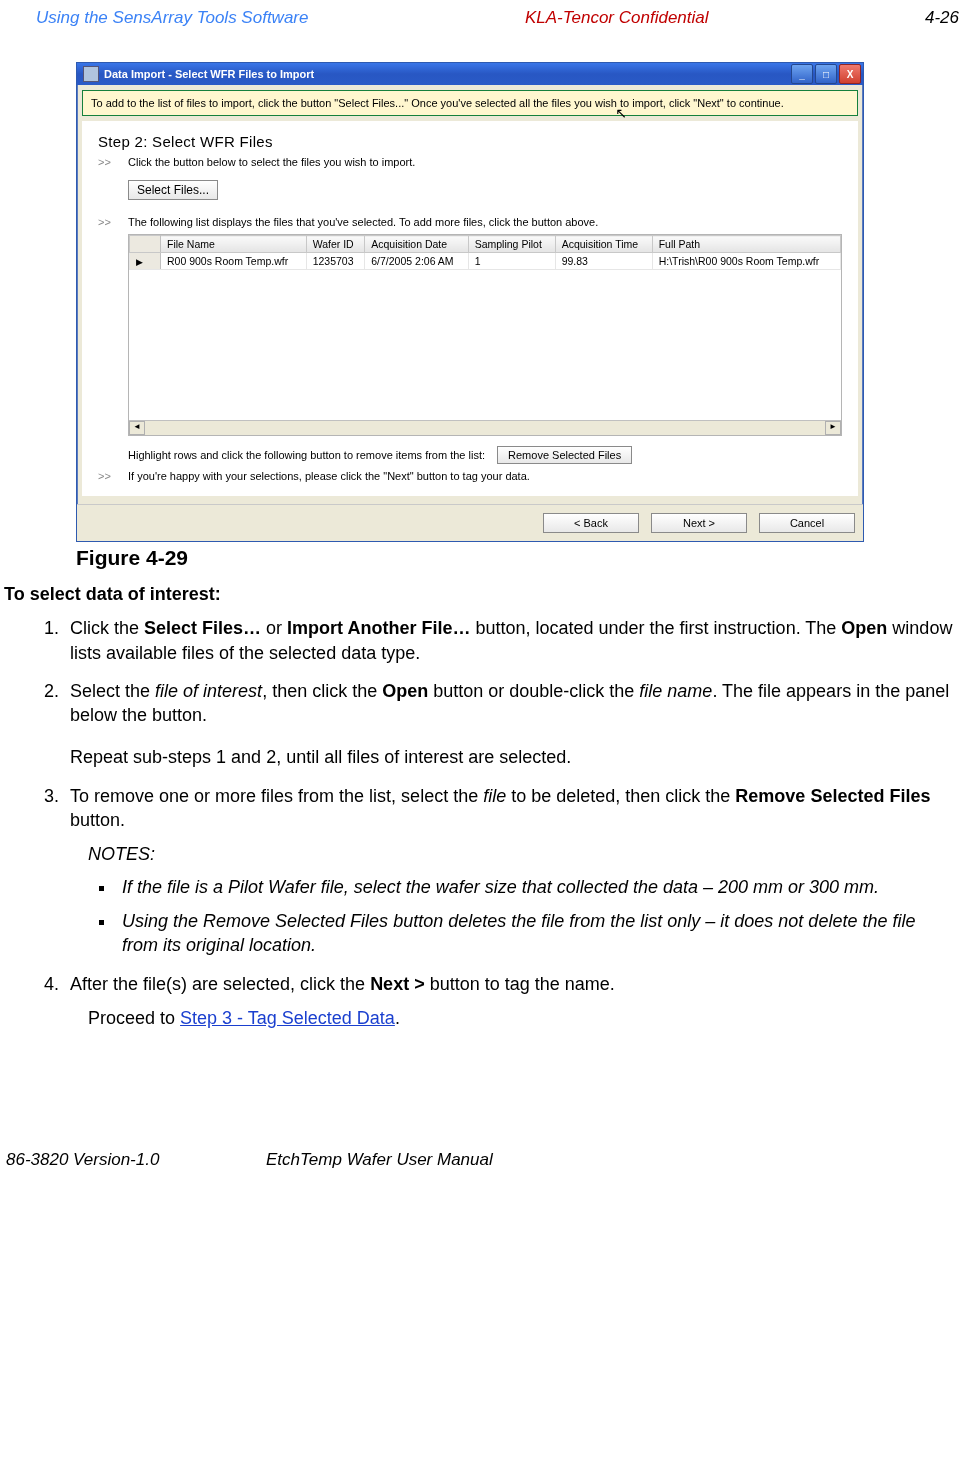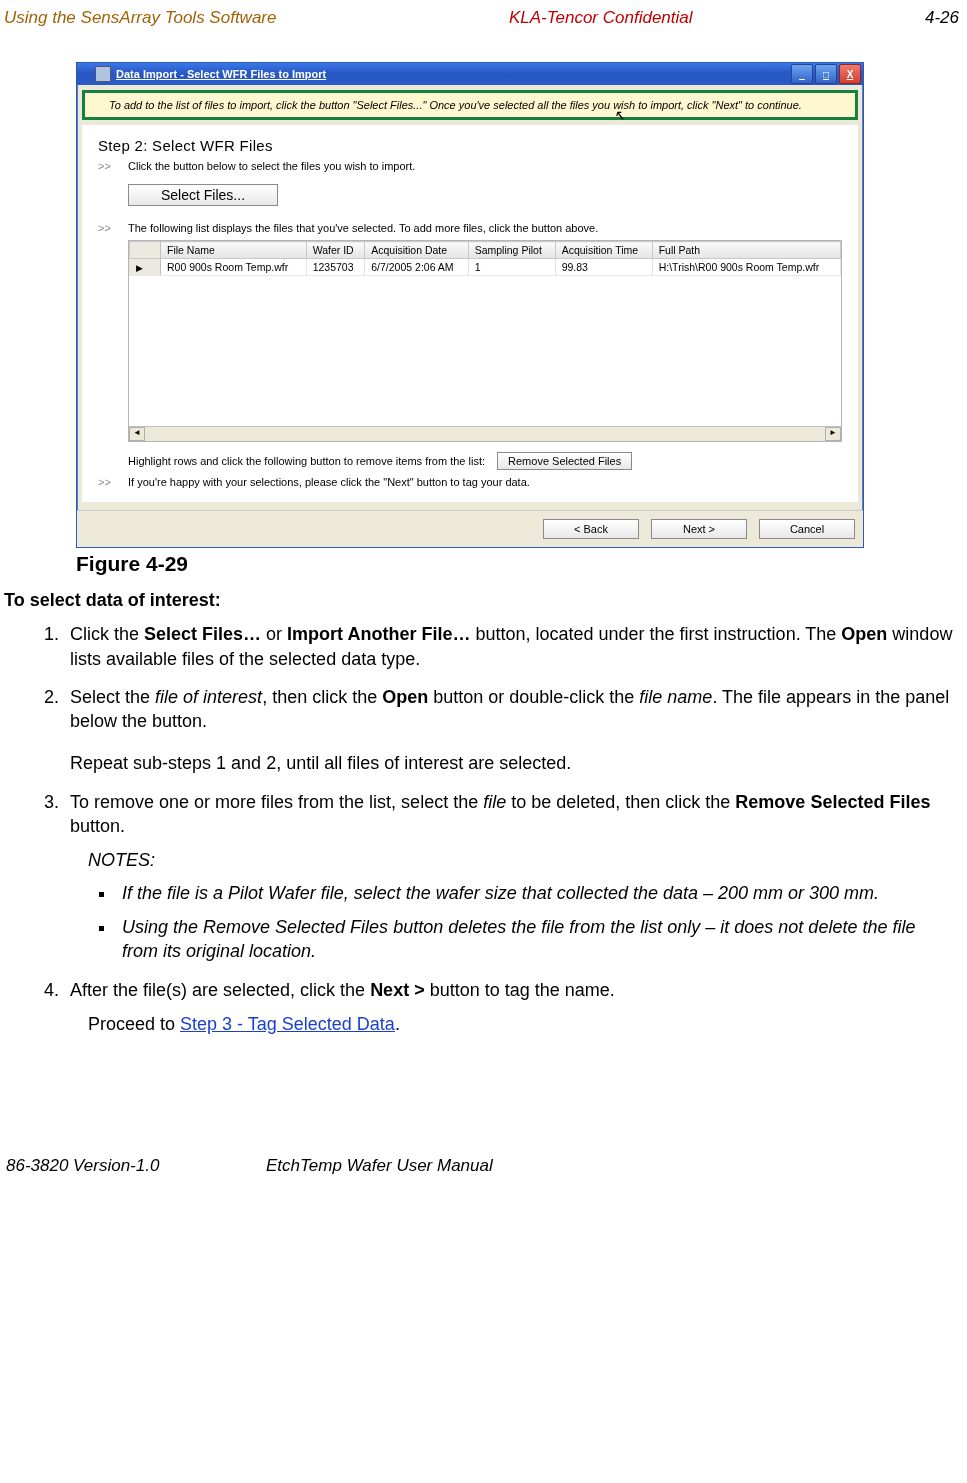--- a/index.html
+++ b/index.html
@@ -11,75 +11,73 @@
     color: #000;
     width: 967px;
   }
   .page-header {
     display: flex;
     justify-content: space-between;
     font-style: italic;
     font-size: 17px;
     padding: 8px 8px 4px 4px;
   }
-  .page-header .hdr-left { color: #a16207; }
+  .page-header .hdr-left { color: #3b82f6; margin-left: 32px; }
   .page-header .hdr-mid { color: #c00000; }
   .page-header .hdr-right { color: #000; }
   .screenshot-wrap { margin: 30px 0 0 76px; }
   .window {
     width: 786px;
     border: 1px solid #2e5ab0;
     background: #ece9d8;
     font-family: Tahoma, Arial, sans-serif;
     font-size: 11px;
     box-shadow: 0 0 0 1px #5a7bbf inset;
   }
   .titlebar {
     background: linear-gradient(to bottom, #3a76e8 0%, #2857c3 50%, #2a5ac7 100%);
     color: #fff;
     display: flex;
     align-items: center;
     height: 22px;
-    padding: 0 2px 0 18px;
+    padding: 0 2px 0 6px;
     font-weight: bold;
-    text-decoration: underline;
   }
   .titlebar .app-icon {
     width: 14px; height: 14px; background:#b0c4de; border:1px solid #557; margin-right:5px;
   }
   .titlebar .spacer { flex:1; }
   .titlebar .winbtn {
     width: 20px; height: 18px; background: linear-gradient(to bottom,#6ea4f0,#3163c9);
     border:1px solid #24478f; margin-left:2px; display:flex; align-items:center; justify-content:center;
     color:#fff; font-size:10px; font-weight:bold; border-radius:2px;
   }
   .titlebar .winclose { background: linear-gradient(to bottom,#f07a6e,#d04030); border-color:#8f2424;}
   .infobar {
     background: #fff7cf;
-    border: 3px solid #15803d;
+    border: 1px solid #15803d;
     margin: 5px;
-    padding: 6px 24px;
+    padding: 6px 8px;
     color: #000;
     position: relative;
     font-size: 11px;
-    font-style: italic;
   }
   .cursor-icon { position:absolute; right:230px; top:14px; font-size:14px; color:#000;}
   .content {
     background: #fff;
     margin: 0 5px;
     padding: 12px 16px 8px 16px;
   }
   .step-title { font-family: Arial; font-size:15px; letter-spacing:0.3px; margin-bottom:0;}
   .instr-row { display:flex; margin: 6px 0; }
   .chevron { color:#888; width:30px; flex-shrink:0; }
   .select-btn {
     margin: 6px 0 10px 30px;
     border:1px solid #8a8a8a; background:linear-gradient(#fff,#e8e8e8);
-    padding: 2px 32px; font-size:14px;
+    padding: 2px 8px; font-size:12px;
   }
   .grid {
     margin: 4px 0 0 30px;
     border: 1px solid #b5b5b5;
     background: #fff;
     height: 200px;
     position: relative;
     overflow: hidden;
   }
   .grid table { border-collapse: collapse; width: 100%; font-size:10.5px;}

